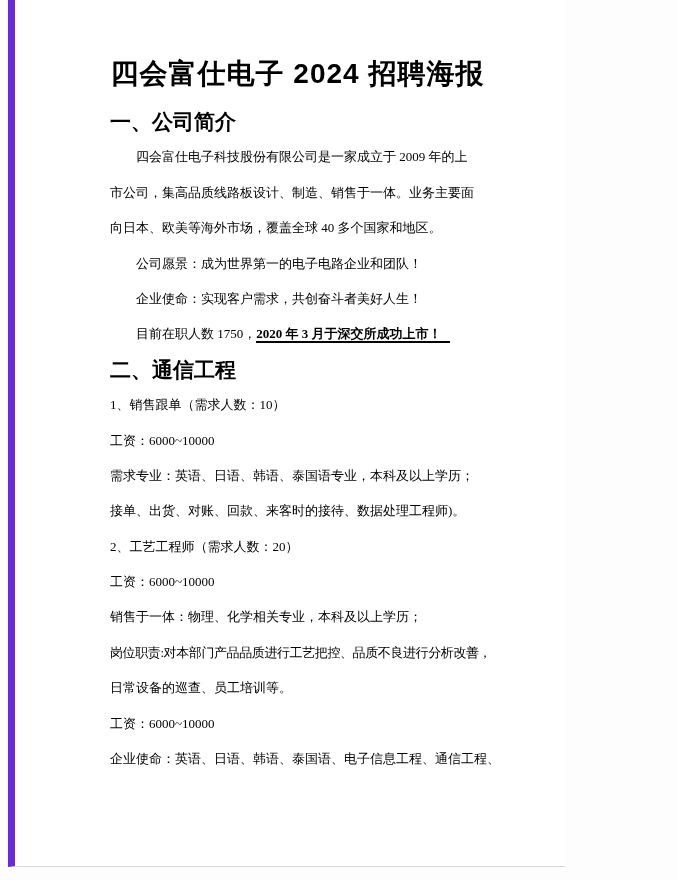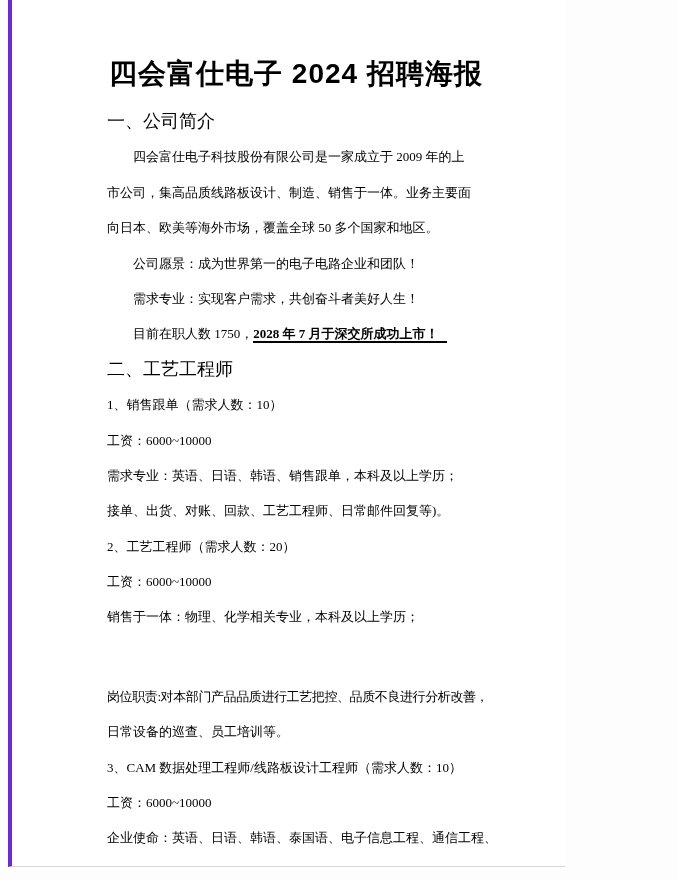--- a/index.html
+++ b/index.html
@@ -12,21 +12,21 @@
     font-family: "Liberation Serif", serif;
     color: #000;
   }
   .page {
     position: absolute;
     left: 8px;
     top: 0;
     width: 557px;
     height: 867px;
     background: #ffffff;
-    border-left: 4px solid #6d28d9;
+    border-left: 7px solid #6d28d9;
     border-bottom: 1px solid #d8d8d8;
     box-sizing: border-box;
   }
   .content {
     padding: 54px 80px 0 95px;
   }
   .doc-title {
     text-align: center;
     font-family: "Liberation Sans", sans-serif;
     font-weight: bold;
@@ -39,61 +39,60 @@
   .line {
     font-size: 13px;
     line-height: 35.4px;
     height: 35.4px;
     white-space: nowrap;
   }
   .indent { text-indent: 2em; }
   .b { font-weight: normal; }
   .hei {
     font-family: "Liberation Sans", sans-serif;
-    font-weight: normal;
-    font-size: 18px;
+    font-weight: bold;
+    font-size: 21px;
   }
   .ul-bold {
     font-weight: bold;
     border-bottom: 2px solid #000;
     padding-right: 8px;
   }
-  .tight { letter-spacing: -0.4px; margin-top: 44px; }
+  .tight { letter-spacing: -0.4px; }
 </style>
 </head>
 <body>
 
 <div class="page">
   <div class="content">
 
     <div class="doc-title">四会富仕电子 2024 招聘海报</div>
 
     <div class="line hei">一、公司简介</div>
 
     <div class="line indent">四会富仕电子科技股份有限公司是一家成立于 2009 年的上</div>
     <div class="line">市公司，集高品质线路板设计、制造、销售于一体。业务主要面</div>
-    <div class="line">向日本、欧美等海外市场，覆盖全球 50 多个国家和地区。</div>
+    <div class="line">向日本、欧美等海外市场，覆盖全球 40 多个国家和地区。</div>
 
     <div class="line indent"><span>公司愿景：</span><span class="b">成为世界第一的电子电路企业和团队！</span></div>
 
-    <div class="line indent"><span>需求专业：</span><span class="b">实现客户需求，共创奋斗者美好人生！</span></div>
+    <div class="line indent"><span>企业使命：</span><span class="b">实现客户需求，共创奋斗者美好人生！</span></div>
 
-    <div class="line indent"><span>目前在职人数 1750，</span><span class="ul-bold">2028 年 7 月于深交所成功上市！</span></div>
+    <div class="line indent"><span>目前在职人数 1750，</span><span class="ul-bold">2020 年 3 月于深交所成功上市！</span></div>
 
-    <div class="line hei">二、工艺工程师</div>
+    <div class="line hei">二、通信工程</div>
 
     <div class="line b">1、销售跟单（需求人数：10）</div>
     <div class="line b">工资：6000~10000</div>
-    <div class="line b">需求专业：英语、日语、韩语、销售跟单，本科及以上学历；</div>
-    <div class="line b">接单、出货、对账、回款、工艺工程师、日常邮件回复等)。</div>
+    <div class="line b">需求专业：英语、日语、韩语、泰国语专业，本科及以上学历；</div>
+    <div class="line b">接单、出货、对账、回款、来客时的接待、数据处理工程师)。</div>
 
     <div class="line b">2、工艺工程师（需求人数：20）</div>
     <div class="line b">工资：6000~10000</div>
     <div class="line b">销售于一体：物理、化学相关专业，本科及以上学历；</div>
     <div class="line b tight">岗位职责:对本部门产品品质进行工艺把控、品质不良进行分析改善，</div>
     <div class="line b">日常设备的巡查、员工培训等。</div>
 
-    <div class="line b">3、CAM 数据处理工程师/线路板设计工程师（需求人数：10）</div>
     <div class="line b">工资：6000~10000</div>
     <div class="line b">企业使命：英语、日语、韩语、泰国语、电子信息工程、通信工程、</div>
 
   </div>
 </div>
 
 </body></html>

